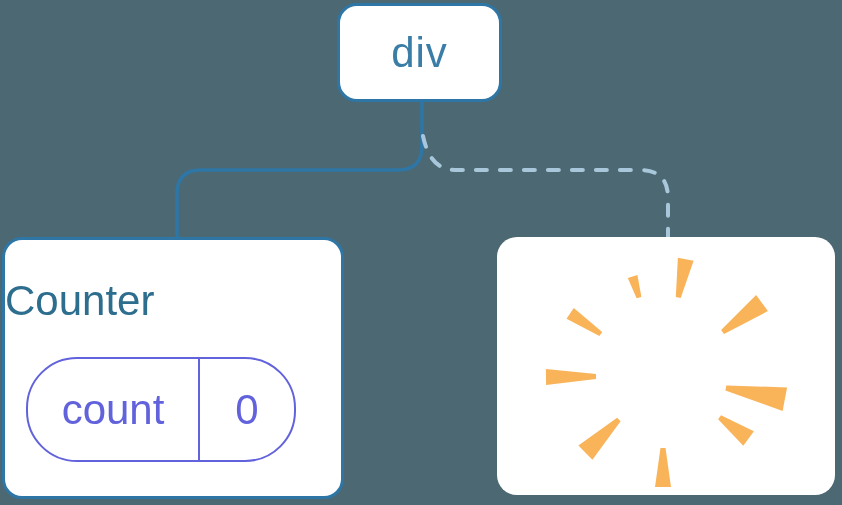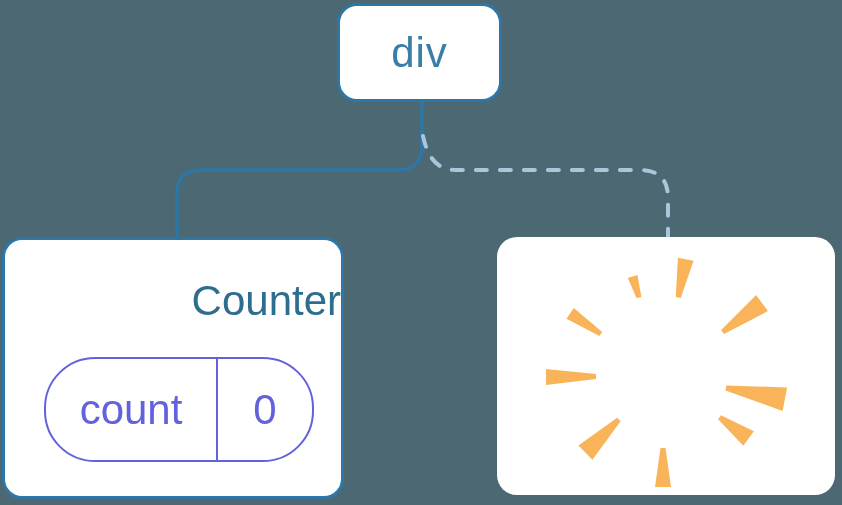--- a/index.html
+++ b/index.html
@@ -24,26 +24,26 @@
   }
   .root-label {
     font-size:42px; font-weight:500; letter-spacing:1px; line-height:1;
     color: var(--root-label, #3a7ea8);
   }
   .node-counter {
     left:2px; top:237px; width:342px; height:262px;
     border:3px solid var(--node-border, #2e76a6);
   }
   .counter-title {
-    margin-top:40px; text-align:right; line-height:1;
+    margin-top:40px; text-align:left; line-height:1;
     font-size:42px; font-weight:500;
     color: var(--counter-title, #2d6d8e);
   }
   .state-pill {
-    position:absolute; left:39px; top:117px; width:266px; height:101px;
+    position:absolute; left:21px; top:117px; width:266px; height:101px;
     border:2.5px solid var(--state-pill, #6263dc);
     border-radius:51px; overflow:hidden;
     display:flex; color: var(--state-pill, #6263dc);
   }
   .pill-key {
     width:172px; box-sizing:border-box;
     border-right:2.5px solid var(--state-pill, #6263dc);
     display:flex; align-items:center; justify-content:center;
     font-size:42px; font-weight:500; line-height:1;
   }

